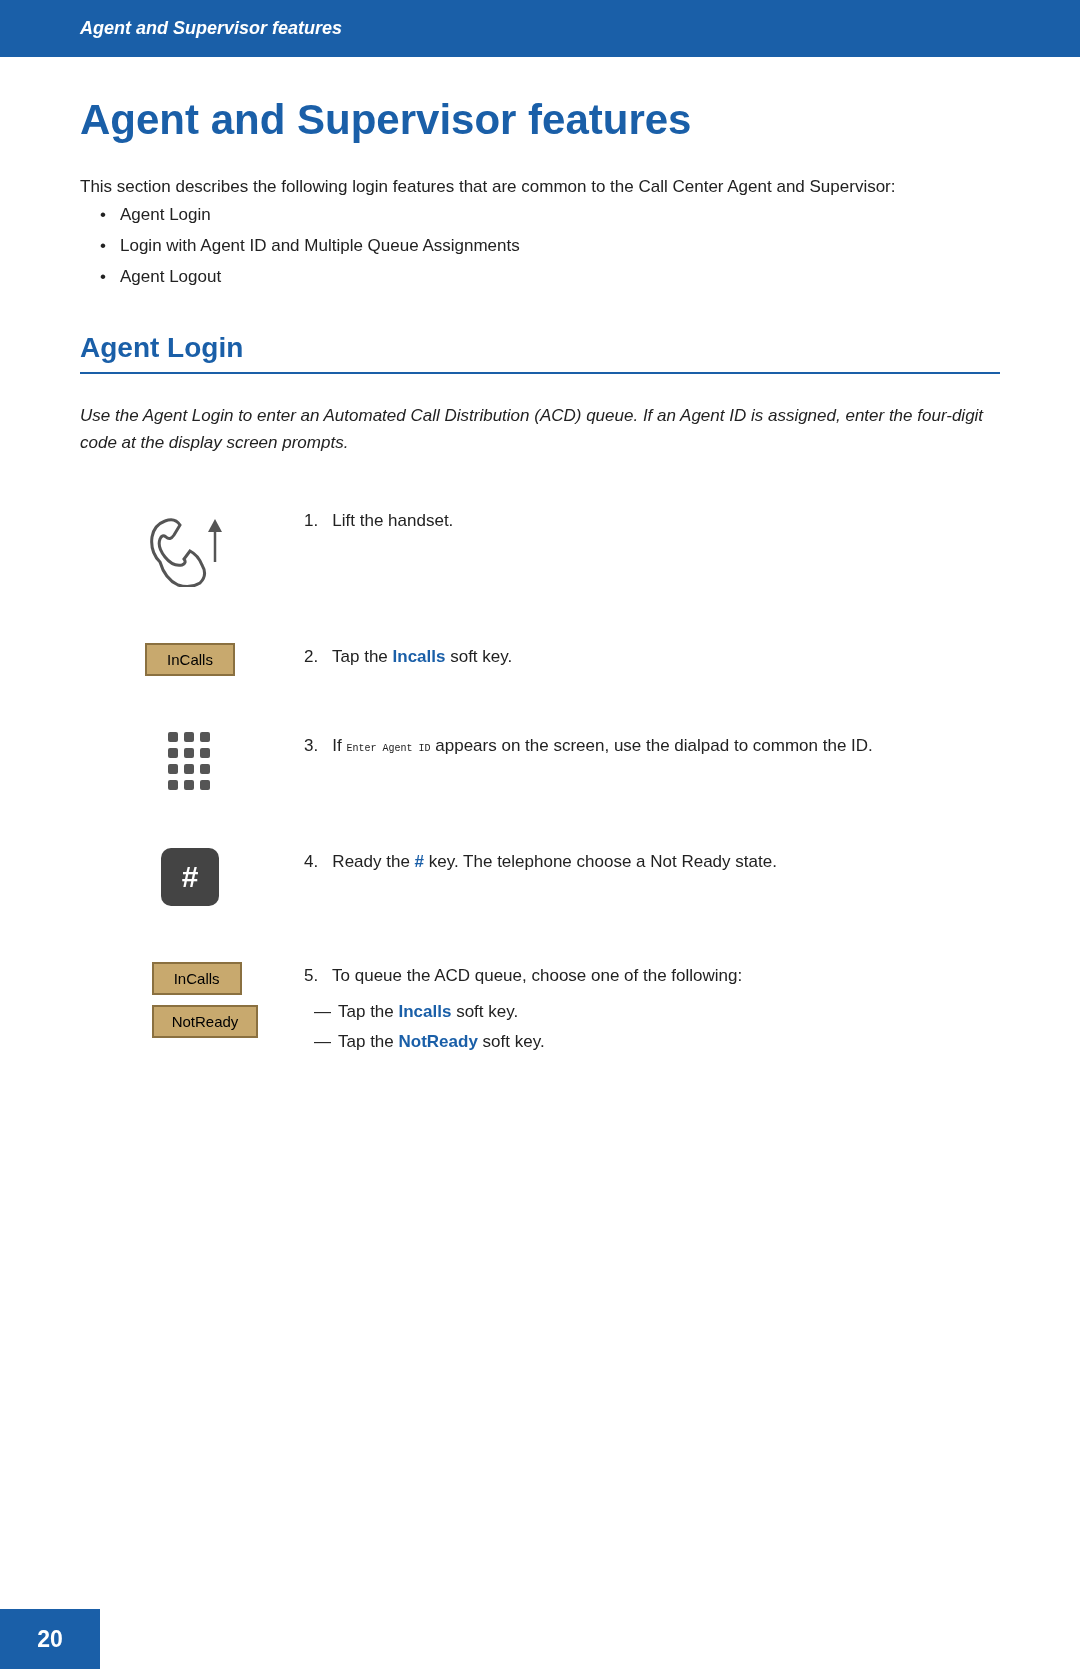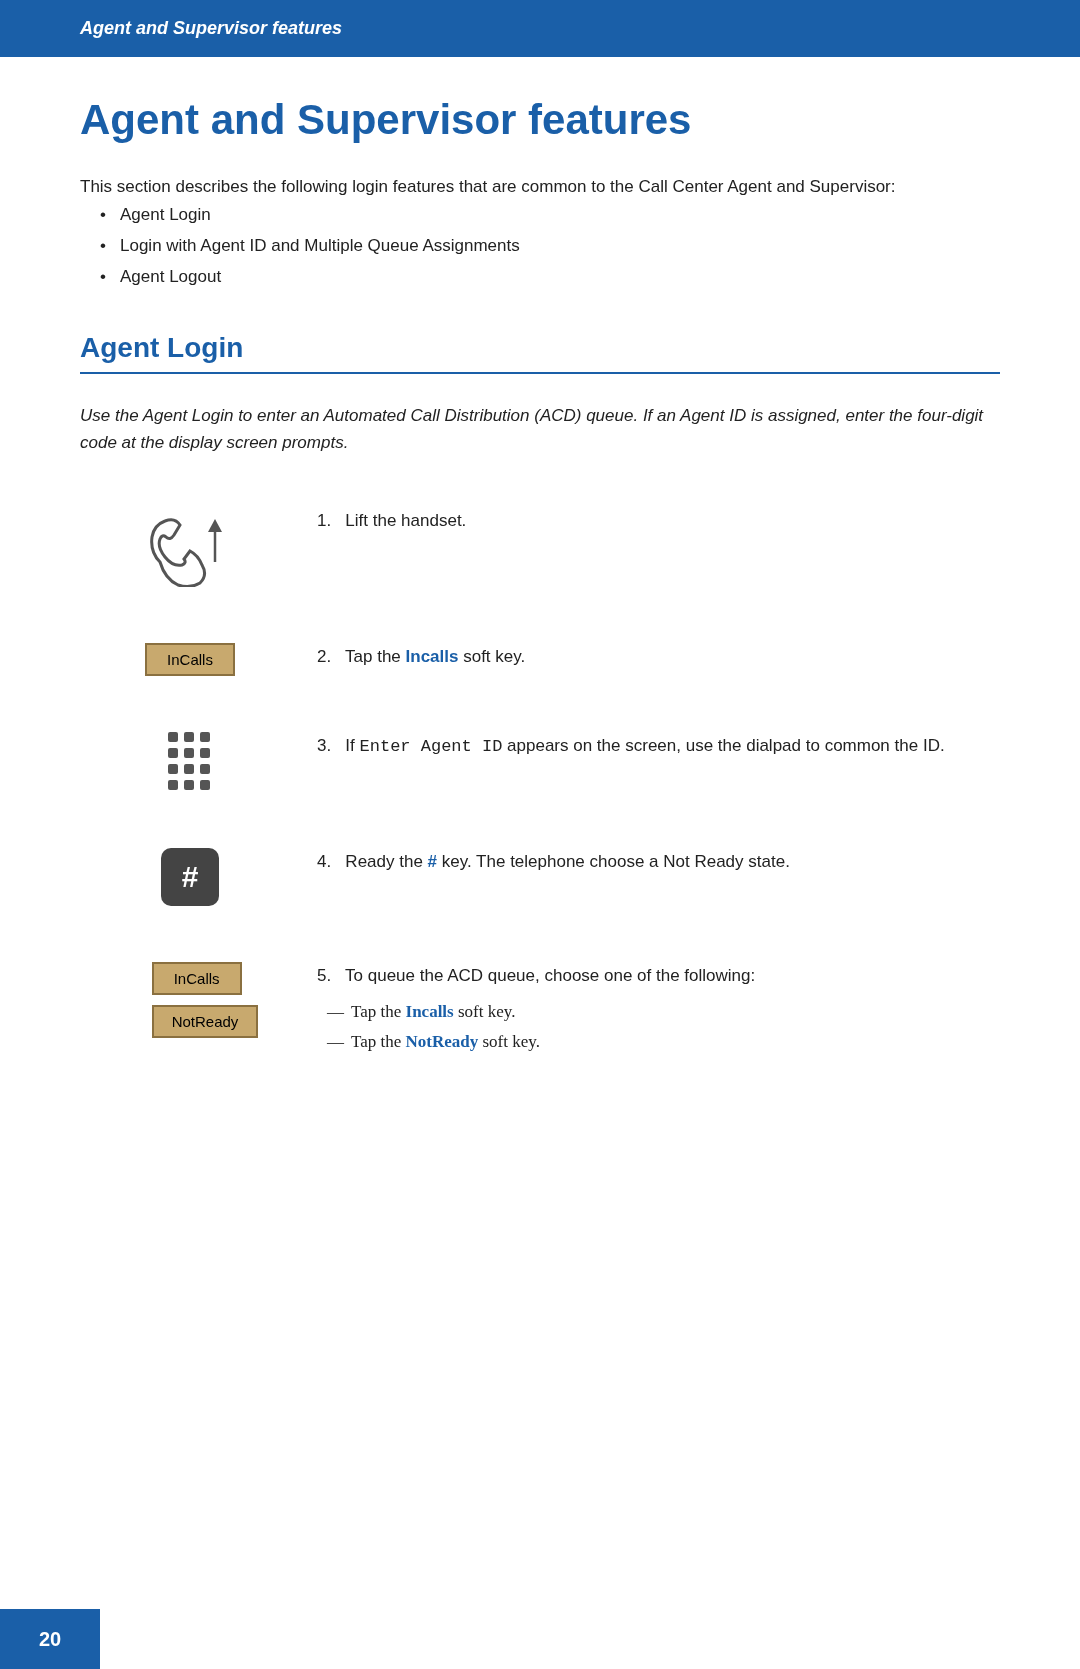--- a/index.html
+++ b/index.html
@@ -90,21 +90,21 @@
     .steps-container {
       display: flex;
       flex-direction: column;
       gap: 0;
     }
 
     .step-row {
       display: flex;
       align-items: flex-start;
       margin-bottom: 36px;
-      gap: 17px;
+      gap: 4px;
     }
 
     .step-icon {
       width: 220px;
       min-width: 220px;
       display: flex;
       align-items: center;
       justify-content: center;
       padding: 10px 20px;
     }
@@ -128,21 +128,21 @@
       font-weight: bold;
     }
 
     .highlight-hash {
       color: #1a5fa8;
       font-weight: bold;
     }
 
     code.inline {
       font-family: "Courier New", Courier, monospace;
-      font-size: 17px;
+      font-size: 10px;
       color: #222;
     }
 
     
     .icon-handset {
       width: 120px;
       height: 80px;
     }
 
     
@@ -189,21 +189,20 @@
     .sub-list {
       list-style: none;
       margin-top: 8px;
       padding-left: 10px;
     }
     .sub-list li {
       font-size: 17px;
       line-height: 1.8;
       position: relative;
       padding-left: 24px;
-      font-family: Liberation Serif, serif;
     }
     .sub-list li::before {
       content: "—";
       position: absolute;
       left: 0;
       color: #222;
     }
 
     
     .step5-icons {
@@ -221,21 +220,21 @@
       left: 0;
       width: 100px;
       height: 60px;
       background: #1a5fa8;
       display: flex;
       align-items: center;
       justify-content: center;
     }
     .footer-bar span {
       color: #ffffff;
-      font-size: 20px;
+      font-size: 23px;
       font-weight: bold;
     }
   </style>
 </head>
 <body>
 
 <div class="header-bar">
   <span>Agent and Supervisor features</span>
 </div>
 

